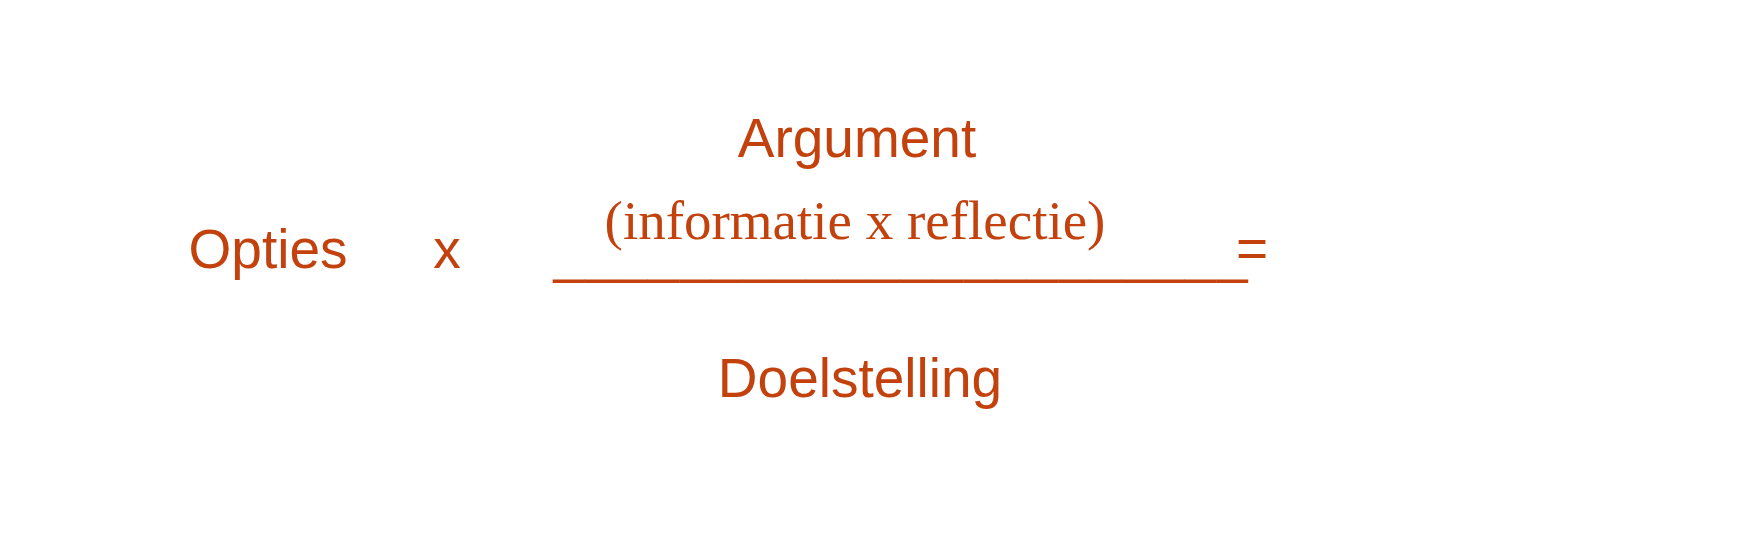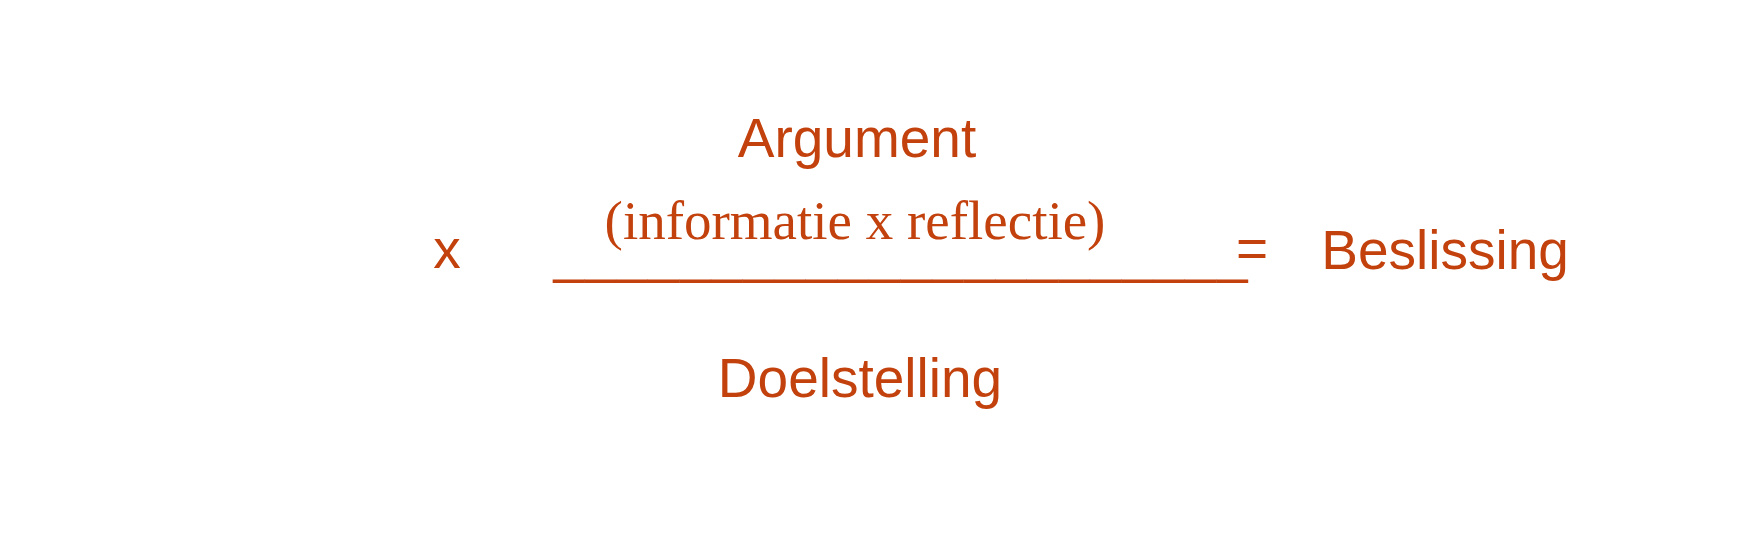--- a/index.html
+++ b/index.html
@@ -32,27 +32,27 @@
   .bar     { left: 901px;  top: 226px; letter-spacing: 1px; }
   .den     { left: 860px;  top: 303px; margin-top: 48px; }
   .equals  { left: 1252px; top: 221px; }
   .result  { left: 1445px; top: 223px; }
 </style>
 </head>
 <body>
 
 <div class="canvas">
 
+  <span class="t opties">Opties</span>
 
   <span class="t times">x</span>
 
   <div class="fraction-group">
     <span class="t num1">Argument</span>
     <span class="t num2">(informatie x reflectie)</span>
     <span class="t bar">______________________</span>
     <span class="t den">Doelstelling</span>
   </div>
 
   <span class="t equals">=</span>
 
-  <span class="t result">Beslissing</span>
 
 </div>
 
 </body></html>

